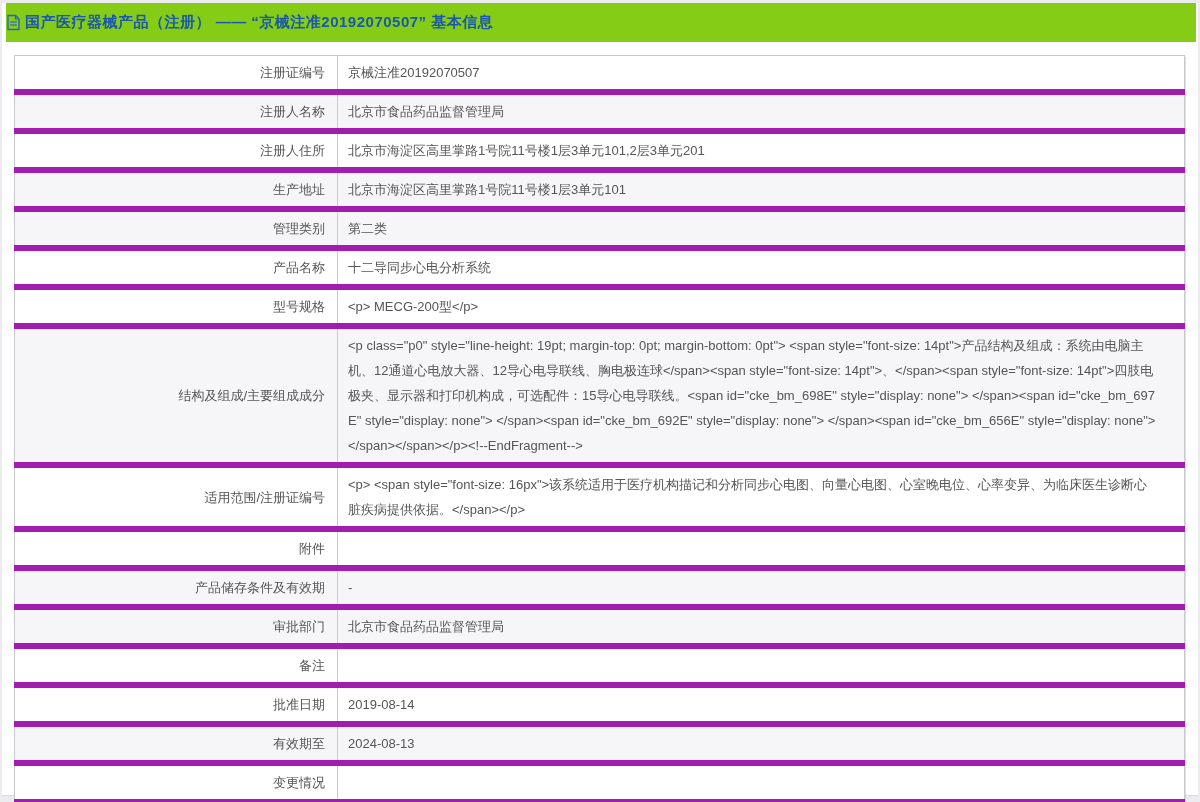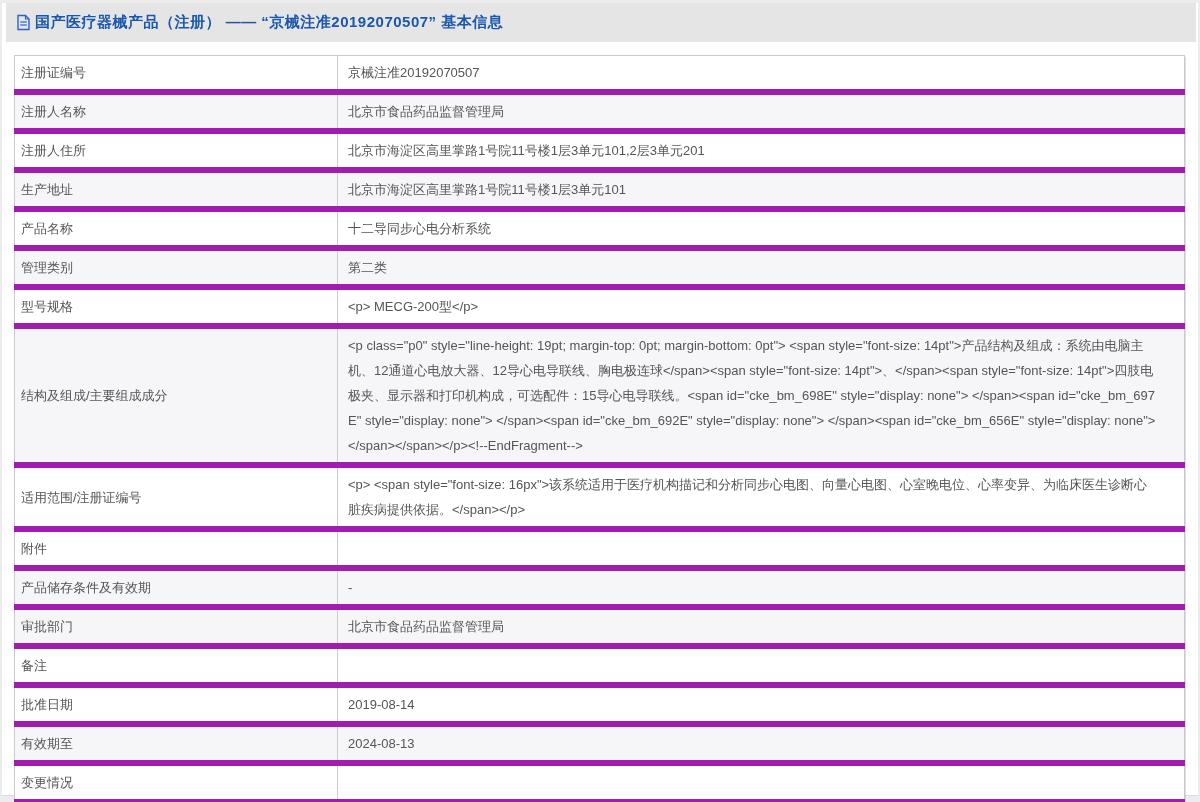--- a/index.html
+++ b/index.html
@@ -9,26 +9,25 @@
     font-family: "Liberation Sans", "DejaVu Sans", sans-serif;
     overflow: hidden;
   }
   .content-card {
     background: #ffffff;
     margin: 0 2px;
     height: 793px;
     border-bottom: 1px solid #d9d9de;
   }
   .header-bar {
-    background: #e5e5e5;
+    background: #84cc16;
     margin: 3px 2px 0 4px;
     height: 39px;
     display: flex;
     align-items: center;
-    padding-left: 10px;
   }
   .doc-icon { display: inline-flex; margin-right: 4px; }
   .page-title {
     color: #1b57ad;
     font-size: 15px;
     font-weight: bold;
     letter-spacing: 0.5px;
   }
   table.info-table {
     border-collapse: collapse;
@@ -44,22 +43,22 @@
   td {
     border-top: 6px solid #a21caf;
     font-size: 13px;
     color: #555555;
     vertical-align: middle;
     line-height: 25px;
   }
   tr:first-child td { border-top: none; }
   td.label-cell {
     width: 323px;
-    text-align: left;
-    padding: 4px 12px 4px 6px;
+    text-align: right;
+    padding: 4px 12px 4px 16px;
     border-right: 1px solid #cccccc;
     white-space: nowrap;
   }
   td.value-cell {
     padding: 4px 28px 4px 10px;
     word-wrap: break-word;
     word-break: break-all;
   }
   td.value-cell:empty::after { content: "\00a0"; }
   td.value-cell a {
@@ -112,27 +111,27 @@
           <td class="value-cell">北京市食品药品监督管理局</td>
         </tr>
         <tr class="table-row">
           <td class="label-cell">注册人住所</td>
           <td class="value-cell">北京市海淀区高里掌路1号院11号楼1层3单元101,2层3单元201</td>
         </tr>
         <tr class="table-row alt">
           <td class="label-cell">生产地址</td>
           <td class="value-cell">北京市海淀区高里掌路1号院11号楼1层3单元101</td>
         </tr>
+        <tr class="table-row alt">
+          <td class="label-cell">管理类别</td>
+          <td class="value-cell">第二类</td>
+        </tr>
         <tr class="table-row">
           <td class="label-cell">产品名称</td>
           <td class="value-cell">十二导同步心电分析系统</td>
-        </tr>
-        <tr class="table-row alt">
-          <td class="label-cell">管理类别</td>
-          <td class="value-cell">第二类</td>
         </tr>
         <tr class="table-row">
           <td class="label-cell">型号规格</td>
           <td class="value-cell">&lt;p&gt; MECG-200型&lt;/p&gt;</td>
         </tr>
         <tr class="table-row alt">
           <td class="label-cell">结构及组成/主要组成成分</td>
           <td class="value-cell">&lt;p class="p0" style="line-height: 19pt; margin-top: 0pt; margin-bottom: 0pt"&gt; &lt;span style="font-size: 14pt"&gt;产品结构及组成：系统由电脑主机、12通道心电放大器、12导心电导联线、胸电极连球&lt;/span&gt;&lt;span style="font-size: 14pt"&gt;、&lt;/span&gt;&lt;span style="font-size: 14pt"&gt;四肢电极夹、显示器和打印机构成，可选配件：15导心电导联线。&lt;span id="cke_bm_698E" style="display: none"&gt; &lt;/span&gt;&lt;span id="cke_bm_697E" style="display: none"&gt; &lt;/span&gt;&lt;span id="cke_bm_692E" style="display: none"&gt; &lt;/span&gt;&lt;span id="cke_bm_656E" style="display: none"&gt; &lt;/span&gt;&lt;/span&gt;&lt;/p&gt;&lt;!--EndFragment--&gt;</td>
         </tr>
         <tr class="table-row">

